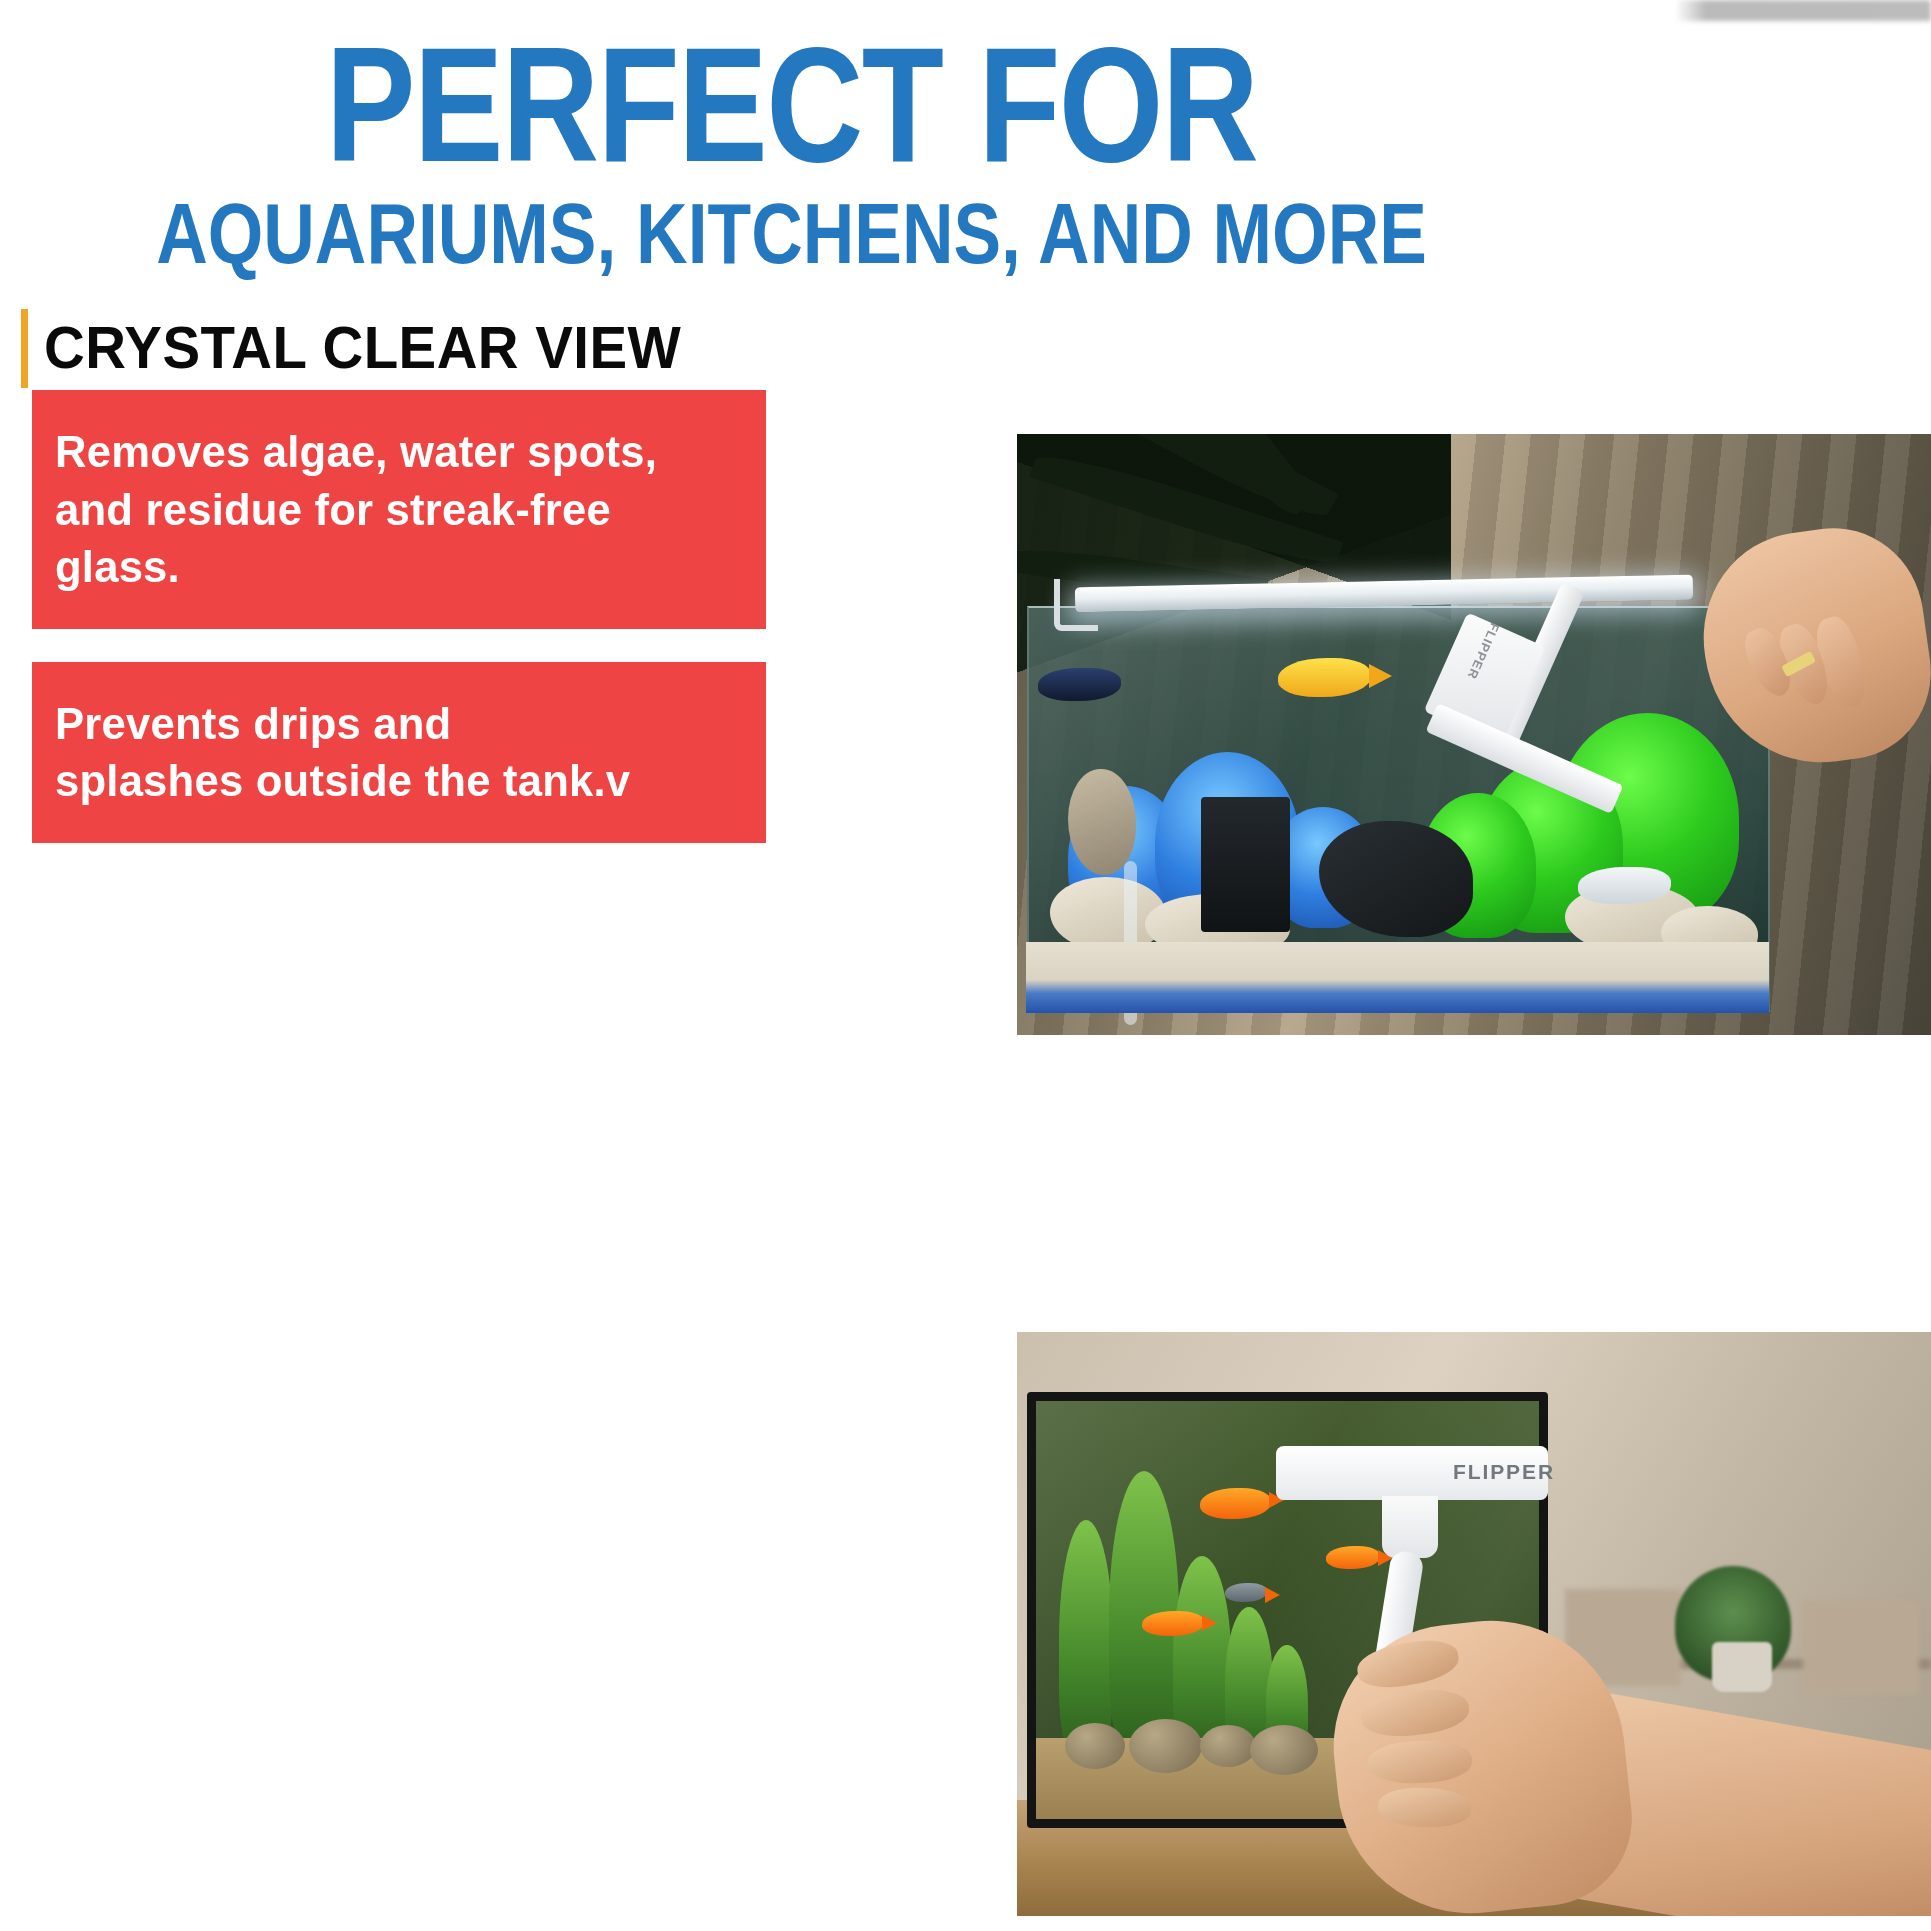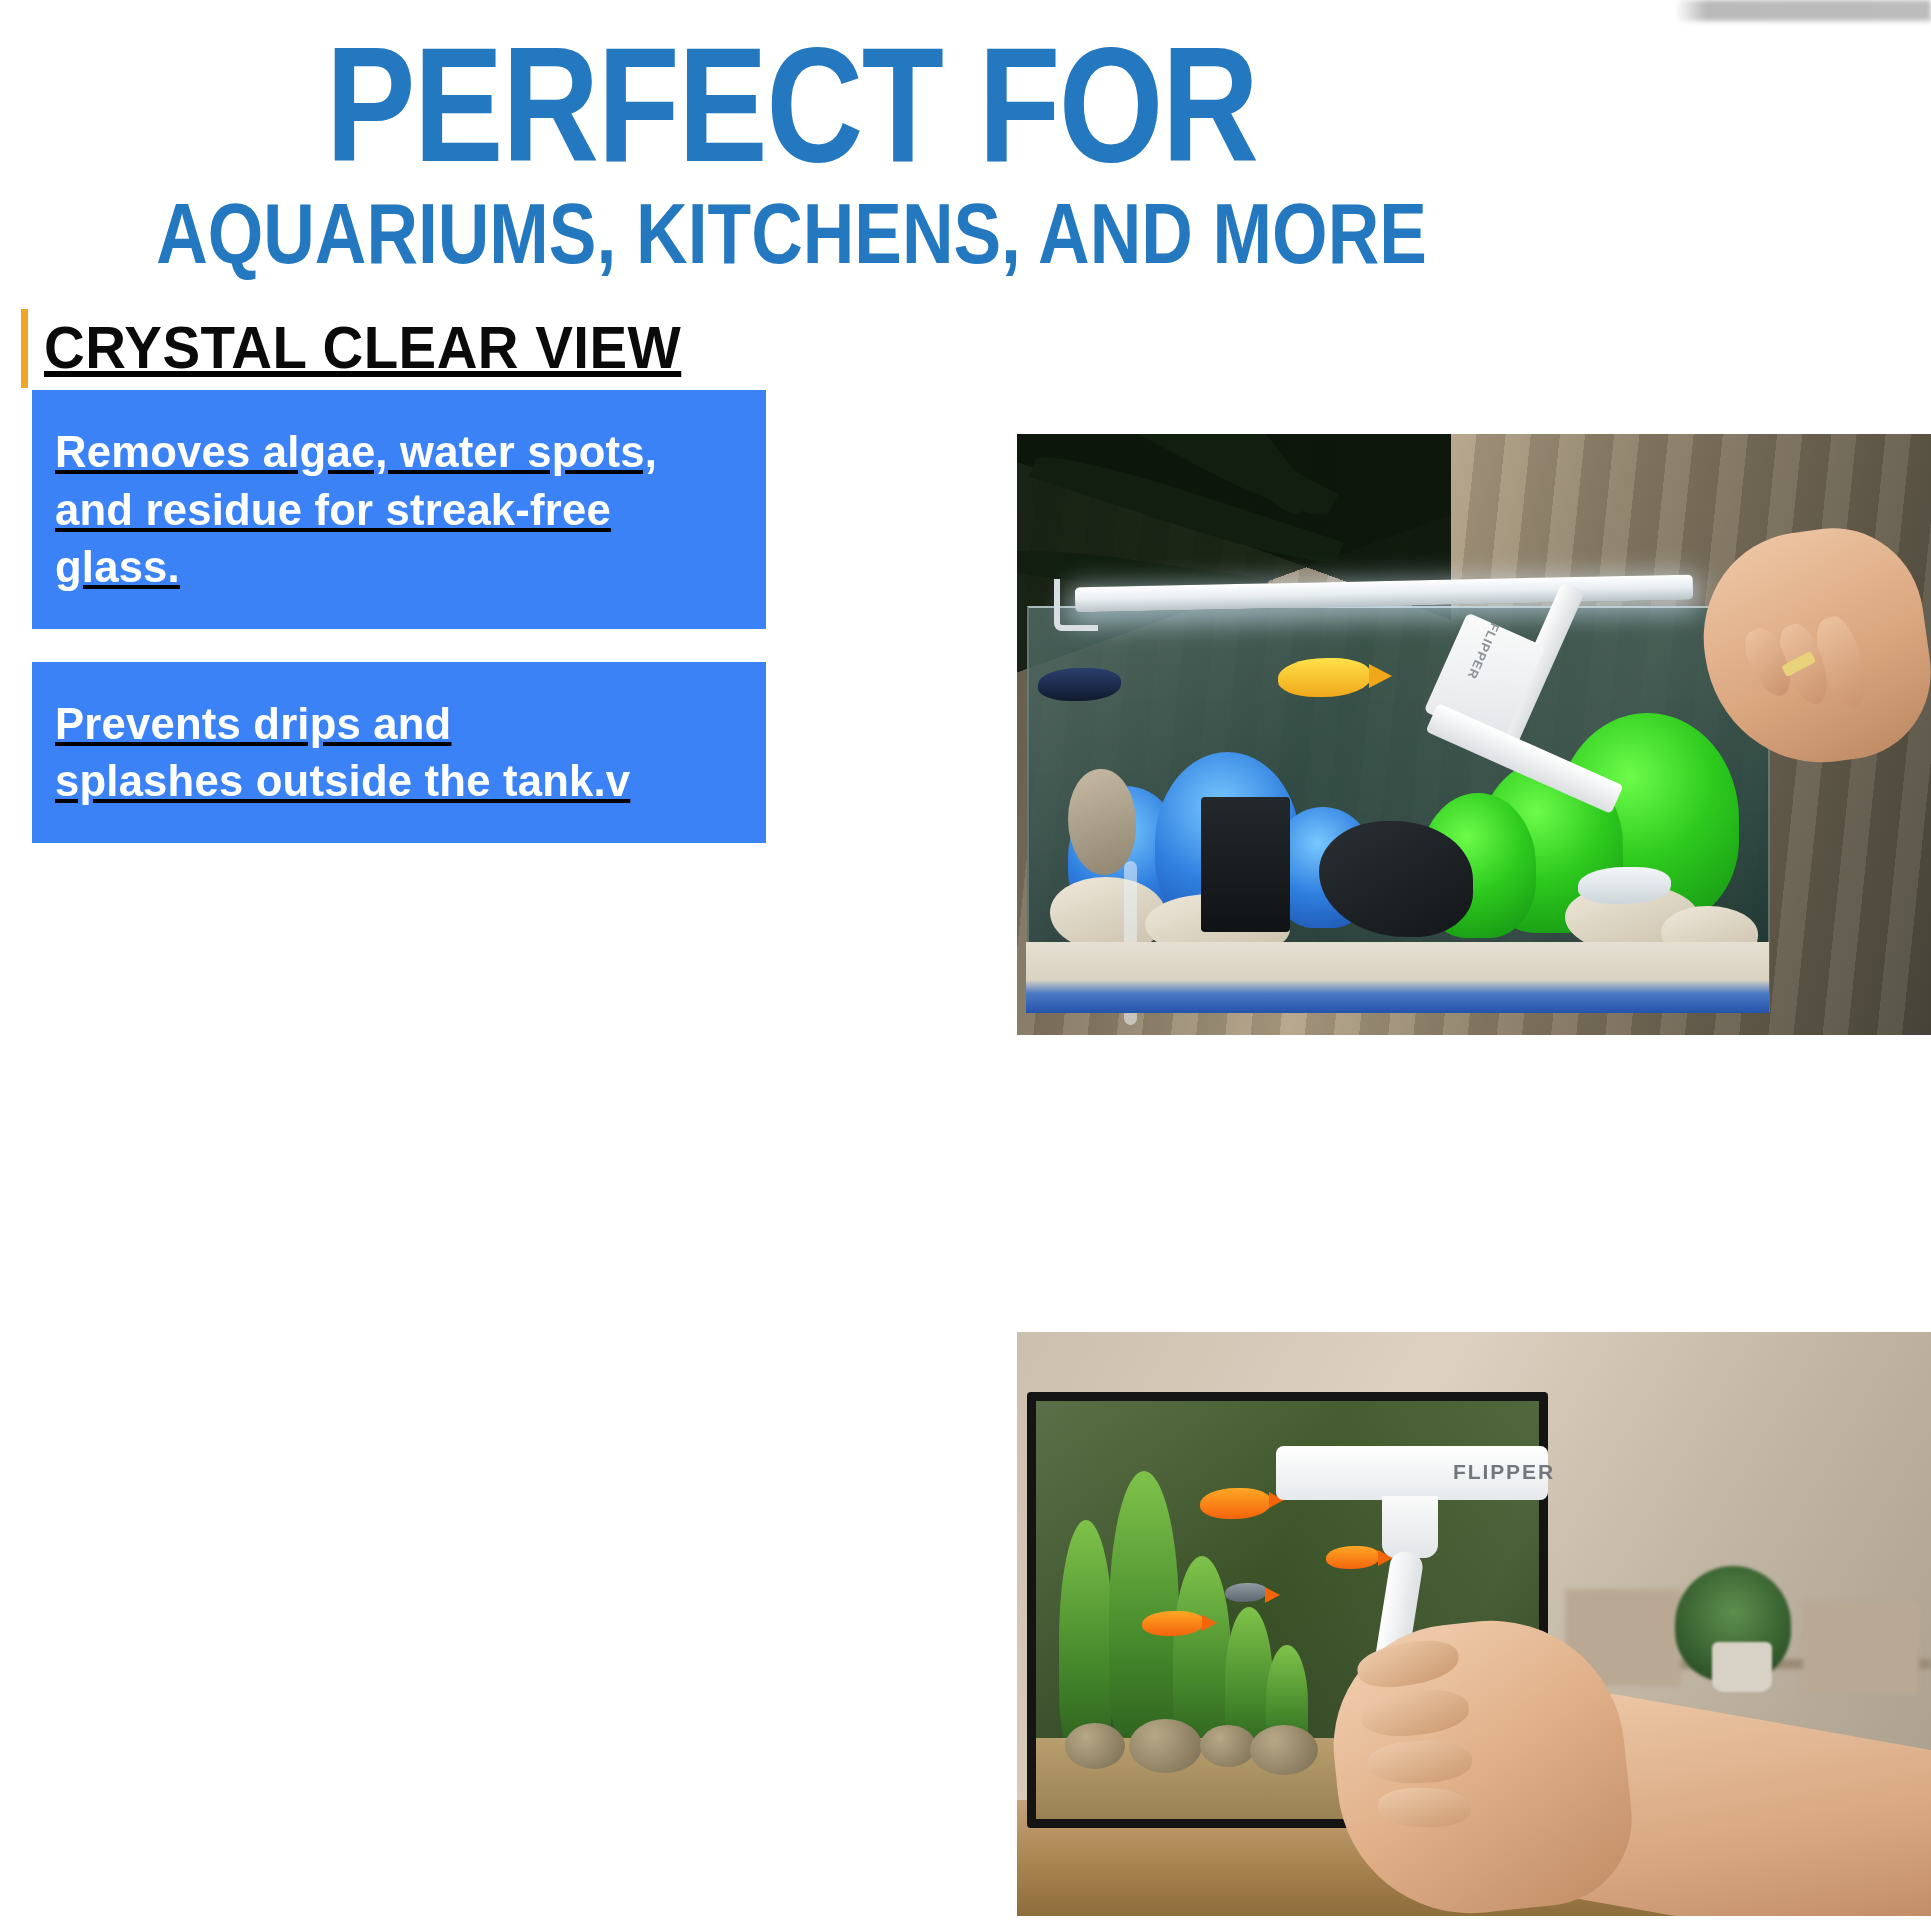--- a/index.html
+++ b/index.html
@@ -43,21 +43,21 @@
     transform:scaleX(0.84);
     transform-origin:center top;
     white-space:nowrap;
     margin-top:13.5px;
   }
 
   
   .features{
     position:absolute; left:21px; top:307px; width:966px;
   }
-  .feature{ position:relative; margin-bottom:33px;text-decoration:underline; }
+  .feature{ position:relative; margin-bottom:33px; }
 
   .feature-head{
     position:relative;
     padding-left:23px;
     display:flex; align-items:center;
     min-height:83px;
   }
   .feature-head .bar{
     position:absolute; left:0; top:1.9px; bottom:1.9px; width:6.8px;
     background:#f0a526;
@@ -69,21 +69,21 @@
     line-height:1.04;
     letter-spacing:0.5px;
     color:#0a0a0a;
     transform:scaleX(0.94);
     transform-origin:left center;
     white-space:pre-line;
   }
   .feature.two-line .feature-head{ min-height:147px; }
 
   .feature-body{
-    background:#3b82f6;
+    background:#ef4444;
     margin-left:10.6px;
     width:734px;
     padding:33px 0 33px 23px;
   }
   .feature-desc{
     font-family:"Liberation Sans Narrow","Liberation Sans", sans-serif;
     font-weight:bold;
     font-size:45px;
     line-height:1.28;
     color:#ffffff;

